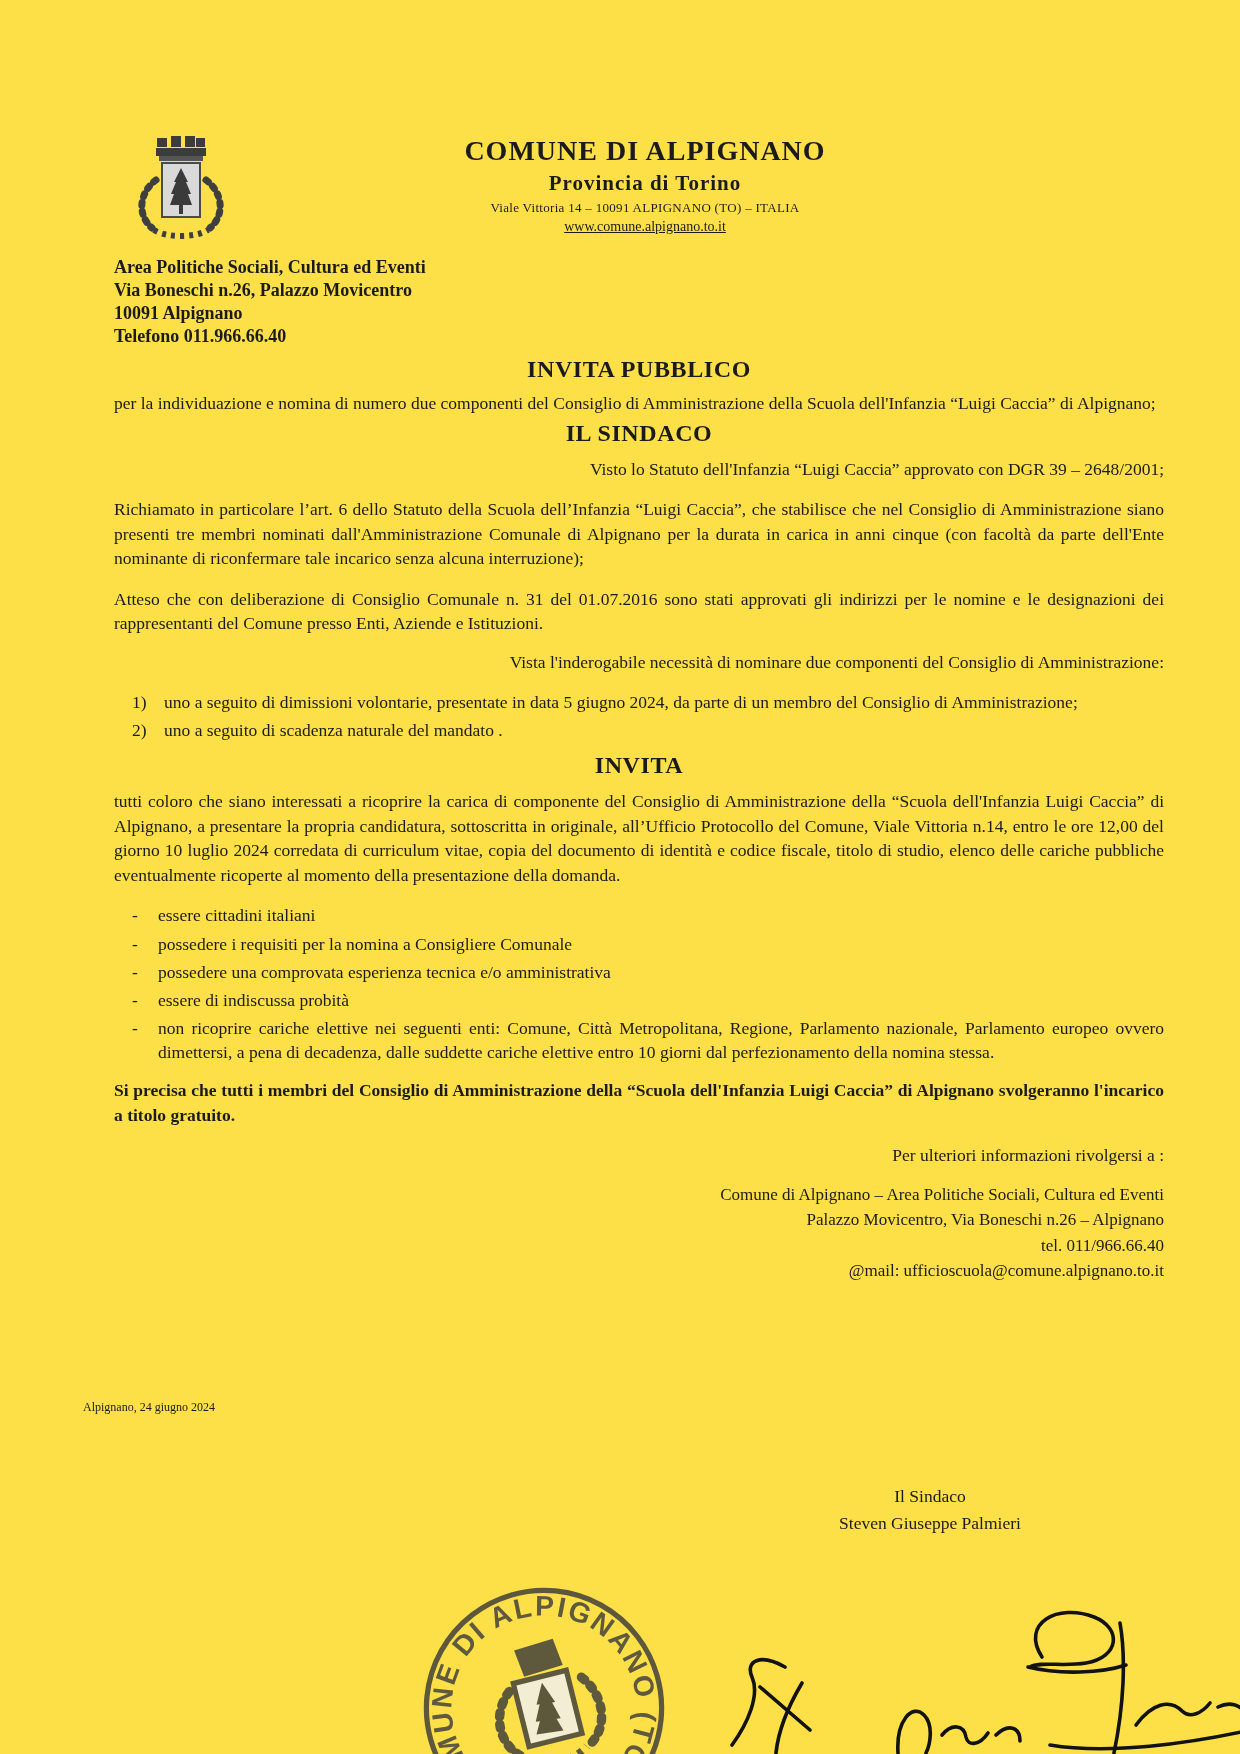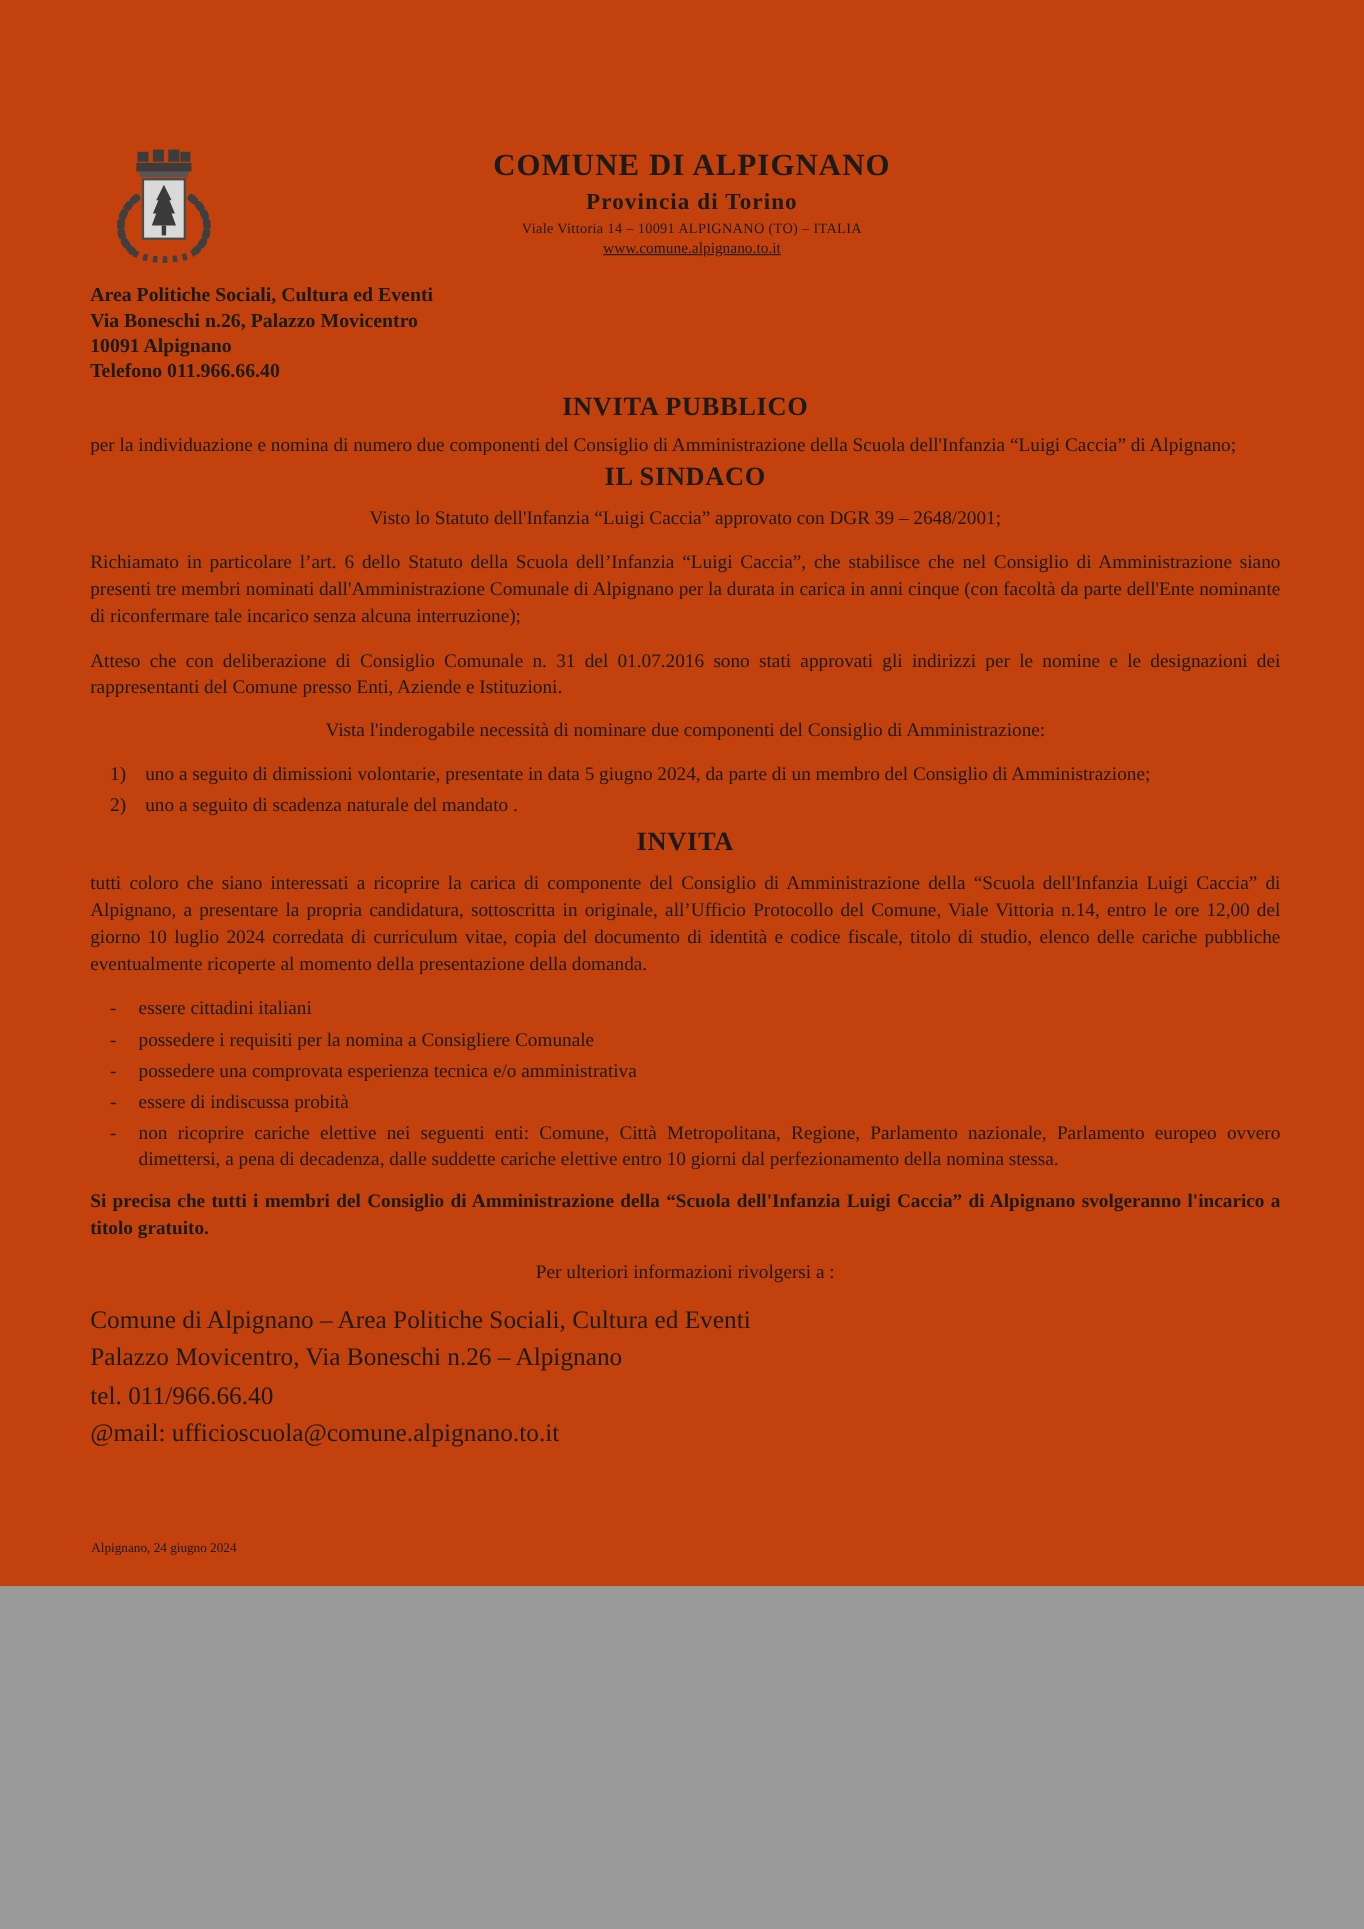--- a/index.html
+++ b/index.html
@@ -1,51 +1,51 @@
 <!DOCTYPE html>
 <html lang="it"><head>
 <meta charset="utf-8">
 <style>
   html,body{margin:0;padding:0;background:#9a9a9a;}
   .page{
     position:relative;
-    width:1240px;height:1442px;
+    width:1240px;height:1754px;
     margin:0 auto;
-    background:#c2410c;
+    background:#fde047;
     overflow:hidden;
     color:#1b1b1b;
     font-family:"Liberation Serif","DejaVu Serif",serif;
     box-sizing:border-box;
-    padding:130px 76px 0 82px;
+    padding:130px 76px 0 114px;
   }
   .header-row{display:flex;align-items:flex-start;}
   .crest{width:110px;flex:0 0 110px;margin-left:12px;}
   .head-center{flex:1;text-align:center;padding-top:6px;}
   .head-spacer{width:110px;flex:0 0 110px;}
   .org-name{font-size:28px;font-weight:bold;letter-spacing:1px;line-height:1.1;}
   .org-prov{font-size:21px;font-weight:bold;margin-top:4px;letter-spacing:1px;}
   .org-addr{font-size:13px;margin-top:4px;letter-spacing:.3px;}
   .org-web{font-size:14px;margin-top:3px;}
   .org-web a{color:#1b1b1b;text-decoration:underline;cursor:pointer;}
   .office{margin-top:10px;font-weight:bold;font-size:18px;line-height:1.28;}
   .h-center{font-size:24px;font-weight:bold;text-align:center;letter-spacing:.6px;}
   .t-avviso{margin-top:8px;}
   .t-sindaco{margin-top:4px;}
   .t-invita{margin-top:10px;font-family:Liberation Serif, serif;}
   .para{font-size:17.5px;line-height:1.4;text-align:justify;}
-  .para-left{font-size:17.5px;line-height:1.4;text-align:center;}
+  .para-left{font-size:17.5px;line-height:1.4;text-align:right;}
   .mt8{margin-top:8px;}.mt10{margin-top:10px;}.mt14{margin-top:14px;}
   .mt16{margin-top:16px;}.mt18{margin-top:18px;}.mt22{margin-top:22px;}
   .list{margin-top:16px;padding-left:18px;font-size:17.5px;line-height:1.38;}
   .list-item{display:flex;margin-bottom:4px;}
   .list-item .marker{flex:0 0 32px;}
   .list-item .txt{flex:1;text-align:justify;}
   .req .marker{flex:0 0 26px;}
   .bold{font-weight:bold;}
-  .contact{margin-top:14px;font-size:23px;line-height:1.5;}
+  .contact{margin-top:14px;font-size:17px;line-height:1.5;text-align:right;}
   .dateline{position:absolute;left:83px;top:1400px;font-size:12px;}
   .sig-block{position:absolute;left:730px;top:1483px;width:400px;text-align:center;font-size:17.5px;line-height:1.55;}
   .stamp{position:absolute;left:418px;top:1582px;width:252px;height:252px;transform:rotate(-16deg);opacity:.82;}
   .signature{position:absolute;left:690px;top:1595px;width:560px;height:159px;}
 </style>
 </head>
 <body>
 
 <div class="page">
 

